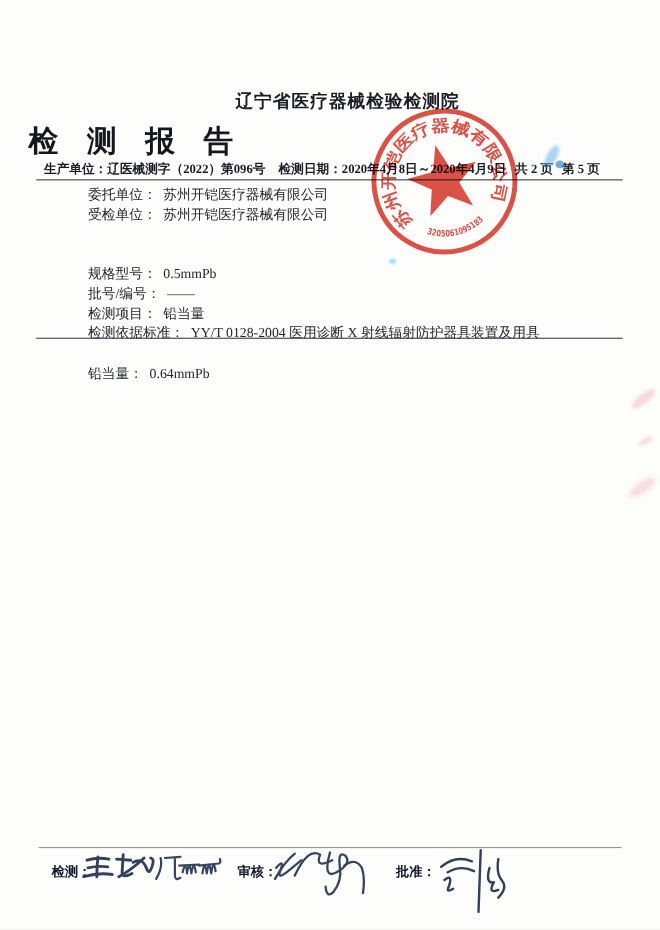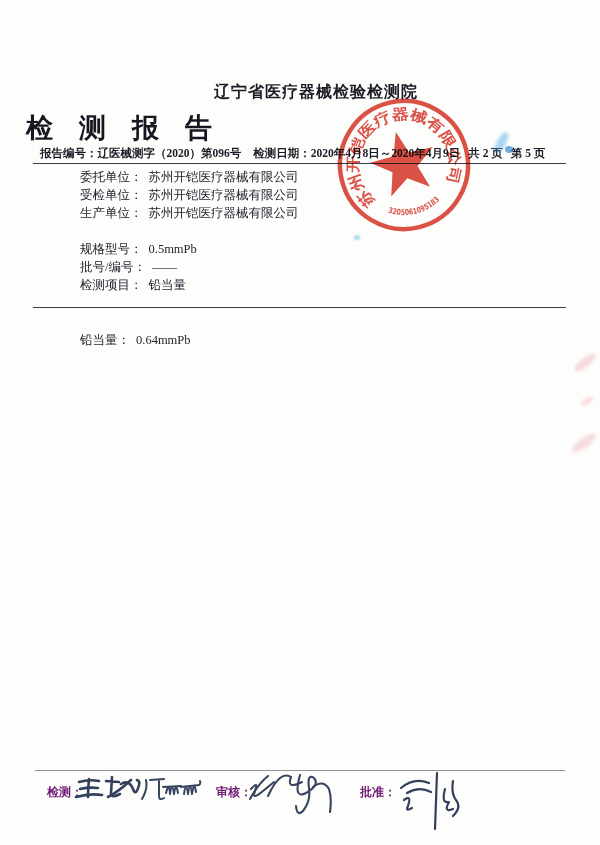--- a/index.html
+++ b/index.html
@@ -26,21 +26,21 @@
   .meta-row .gap{display:inline-block;width:12px;}
   .meta-row .gap-sm{display:inline-block;width:8px;}
   .rule{position:absolute;height:0;border-top:1.4px solid #3c3d49;}
   .rule-1{top:163px;left:33px;width:533px;}
   .rule-2{top:307px;left:33px;width:533px;}
   .rule-sig{top:770px;left:35px;width:530px;border-top:1.6px solid #8f939c;}
   .frow{
     position:absolute;left:55px;font-size:12.5px;white-space:nowrap;color:#23242e;margin-left:25px;
   }
   .frow .lbl{margin-right:6px;}
-  .sig-label{position:absolute;font-size:12px;color:#701a75;font-weight:bold;}
+  .sig-label{position:absolute;font-size:12px;color:#0f172a;font-weight:bold;}
   .sig-svg{position:absolute;left:0;top:760px;width:600px;height:85px;}
   .stamp{
     position:absolute;left:328px;top:89px;width:152px;height:152px;
     transform:rotate(-14deg);mix-blend-mode:multiply;opacity:.88;
   }
   .smudge{position:absolute;border-radius:50%;}
   .smudge-cyan1{left:497px;top:131px;width:9px;height:23px;background:rgba(70,165,230,.45);filter:blur(1.5px);transform:rotate(28deg);}
   .smudge-cyan2{left:505px;top:146px;width:8px;height:7px;background:rgba(40,130,210,.65);filter:blur(.6px);}
   .smudge-cyan3{left:354px;top:235px;width:6px;height:5px;background:rgba(90,190,230,.55);filter:blur(.8px);}
   .smudge-red1{left:572px;top:358px;width:26px;height:9px;background:rgba(225,95,110,.22);filter:blur(1.6px);transform:rotate(-38deg);}
@@ -48,30 +48,30 @@
   .smudge-red3{left:570px;top:438px;width:28px;height:10px;background:rgba(225,95,110,.20);filter:blur(1.8px);transform:rotate(-35deg);}
 </style>
 </head>
 <body>
 
 <div class="page">
 
   <div class="institute">辽宁省医疗器械检验检测院</div>
   <div class="report-title">检测报告</div>
 
-  <div class="meta-row"><span>报告编号：</span><span>辽医械测字（2020）第096号</span><span class="gap"></span><span>检测日期：</span><span>2020年4月8日～2020年4月9日</span><span class="gap-sm"></span><span>共 2 页</span><span class="gap-sm"></span><span>第 5 页</span></div>
+  <div class="meta-row"><span>生产单位：</span><span>辽医械测字（2022）第096号</span><span class="gap"></span><span>检测日期：</span><span>2020年4月8日～2020年4月9日</span><span class="gap-sm"></span><span>共 2 页</span><span class="gap-sm"></span><span>第 5 页</span></div>
 
   <div class="rule rule-1"></div>
 
   <div class="frow" style="top:169px"><span class="lbl">委托单位：</span><span>苏州开铠医疗器械有限公司</span></div>
   <div class="frow" style="top:187px"><span class="lbl">受检单位：</span><span>苏州开铠医疗器械有限公司</span></div>
-  <div class="frow" style="top:205px"><span class="lbl">生产单位：</span><span>苏州开铠医疗器械有限公司</span></div>
   <div class="frow" style="top:241px"><span class="lbl">规格型号：</span><span>0.5mmPb</span></div>
   <div class="frow" style="top:259px"><span class="lbl">批号/编号：</span><span>——</span></div>
   <div class="frow" style="top:277px"><span class="lbl">检测项目：</span><span>铅当量</span></div>
+  <div class="frow" style="top:294px"><span class="lbl">检测依据标准：</span><span>YY/T 0128-2004 医用诊断 X 射线辐射防护器具装置及用具</span></div>
 
   <div class="rule rule-2"></div>
 
   <div class="frow" style="top:332px"><span class="lbl">铅当量：</span><span>0.64mmPb</span></div>
 
   <svg class="stamp" viewBox="-76 -76 152 152">
     <defs>
       <path id="arcTop" d="M -36.3,28.3 A 46,46 0 1 1 36.3,28.3" fill="none"></path>
       <path id="arcBottom" d="M -28.7,41 A 50,50 0 0 0 28.7,41" fill="none"></path>
     </defs>

